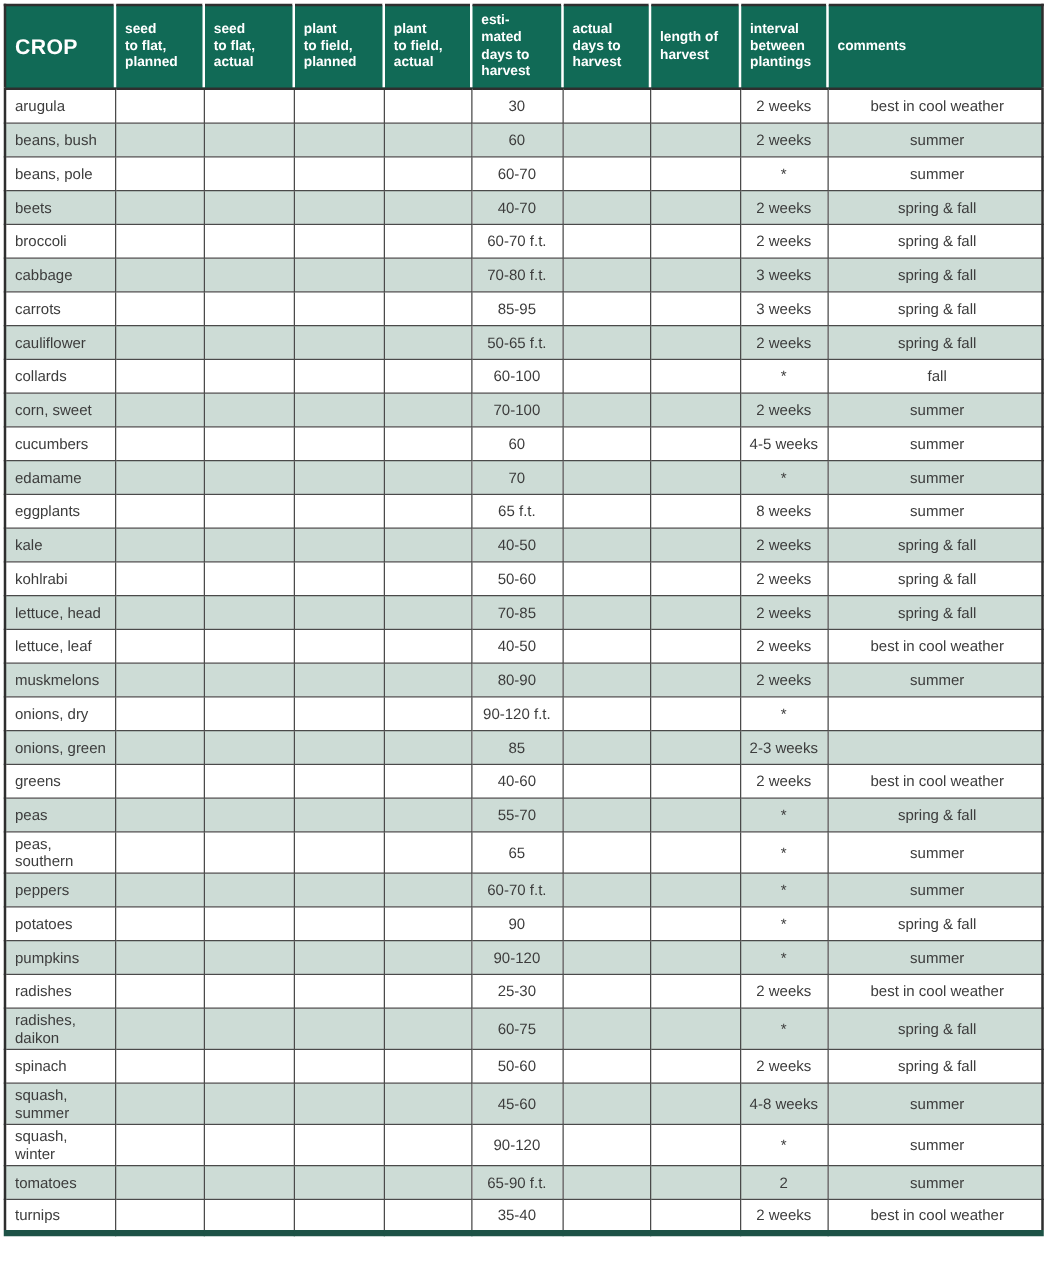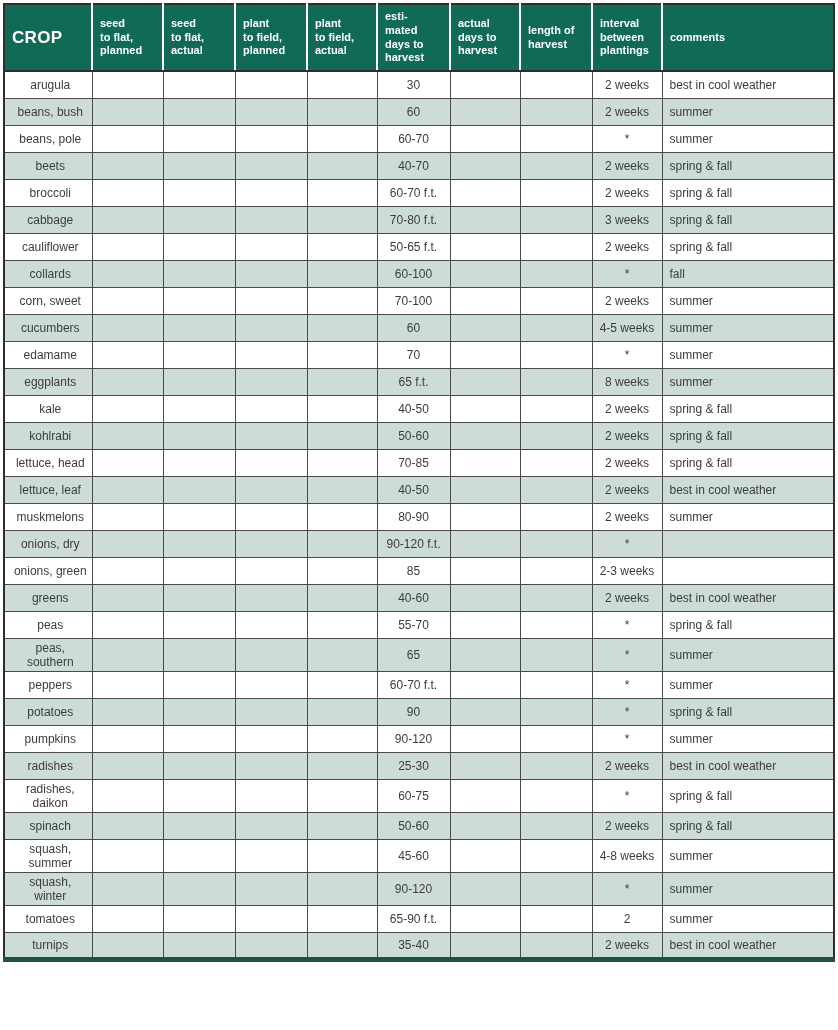--- a/index.html
+++ b/index.html
@@ -40,26 +40,26 @@
     height: 27px;
     padding: 2px 3px;
     vertical-align: middle;
     text-align: center;
     line-height: 14px;
     background: #ffffff;
     overflow: hidden;
   }
   tbody tr:nth-child(even) td { background: var(--alt-row, #cddcd6); }
   tbody td.cell-crop {
-    text-align: center;
+    text-align: left;
     padding-left: 7px;
     white-space: pre-line;
   }
   tbody td.cell-comments {
-    text-align: left;
+    text-align: center;
     padding-left: 7px;
     white-space: nowrap;
   }
 </style>
 </head>
 <body>
 
 <table class="crop-table">
   <colgroup>
     <col style="width:88px">
@@ -170,20 +170,32 @@
         <td class="cell-seed_flat_actual"></td>
         <td class="cell-plant_field_planned"></td>
         <td class="cell-plant_field_actual"></td>
         <td class="cell-est_days">70-80 f.t.</td>
         <td class="cell-actual_days"></td>
         <td class="cell-length"></td>
         <td class="cell-interval">3 weeks</td>
         <td class="cell-comments">spring &amp; fall</td>
       </tr>
       <tr>
+        <td class="cell-crop">carrots</td>
+        <td class="cell-seed_flat_planned"></td>
+        <td class="cell-seed_flat_actual"></td>
+        <td class="cell-plant_field_planned"></td>
+        <td class="cell-plant_field_actual"></td>
+        <td class="cell-est_days">85-95</td>
+        <td class="cell-actual_days"></td>
+        <td class="cell-length"></td>
+        <td class="cell-interval">3 weeks</td>
+        <td class="cell-comments">spring &amp; fall</td>
+      </tr>
+      <tr>
         <td class="cell-crop">cauliflower</td>
         <td class="cell-seed_flat_planned"></td>
         <td class="cell-seed_flat_actual"></td>
         <td class="cell-plant_field_planned"></td>
         <td class="cell-plant_field_actual"></td>
         <td class="cell-est_days">50-65 f.t.</td>
         <td class="cell-actual_days"></td>
         <td class="cell-length"></td>
         <td class="cell-interval">2 weeks</td>
         <td class="cell-comments">spring &amp; fall</td>

